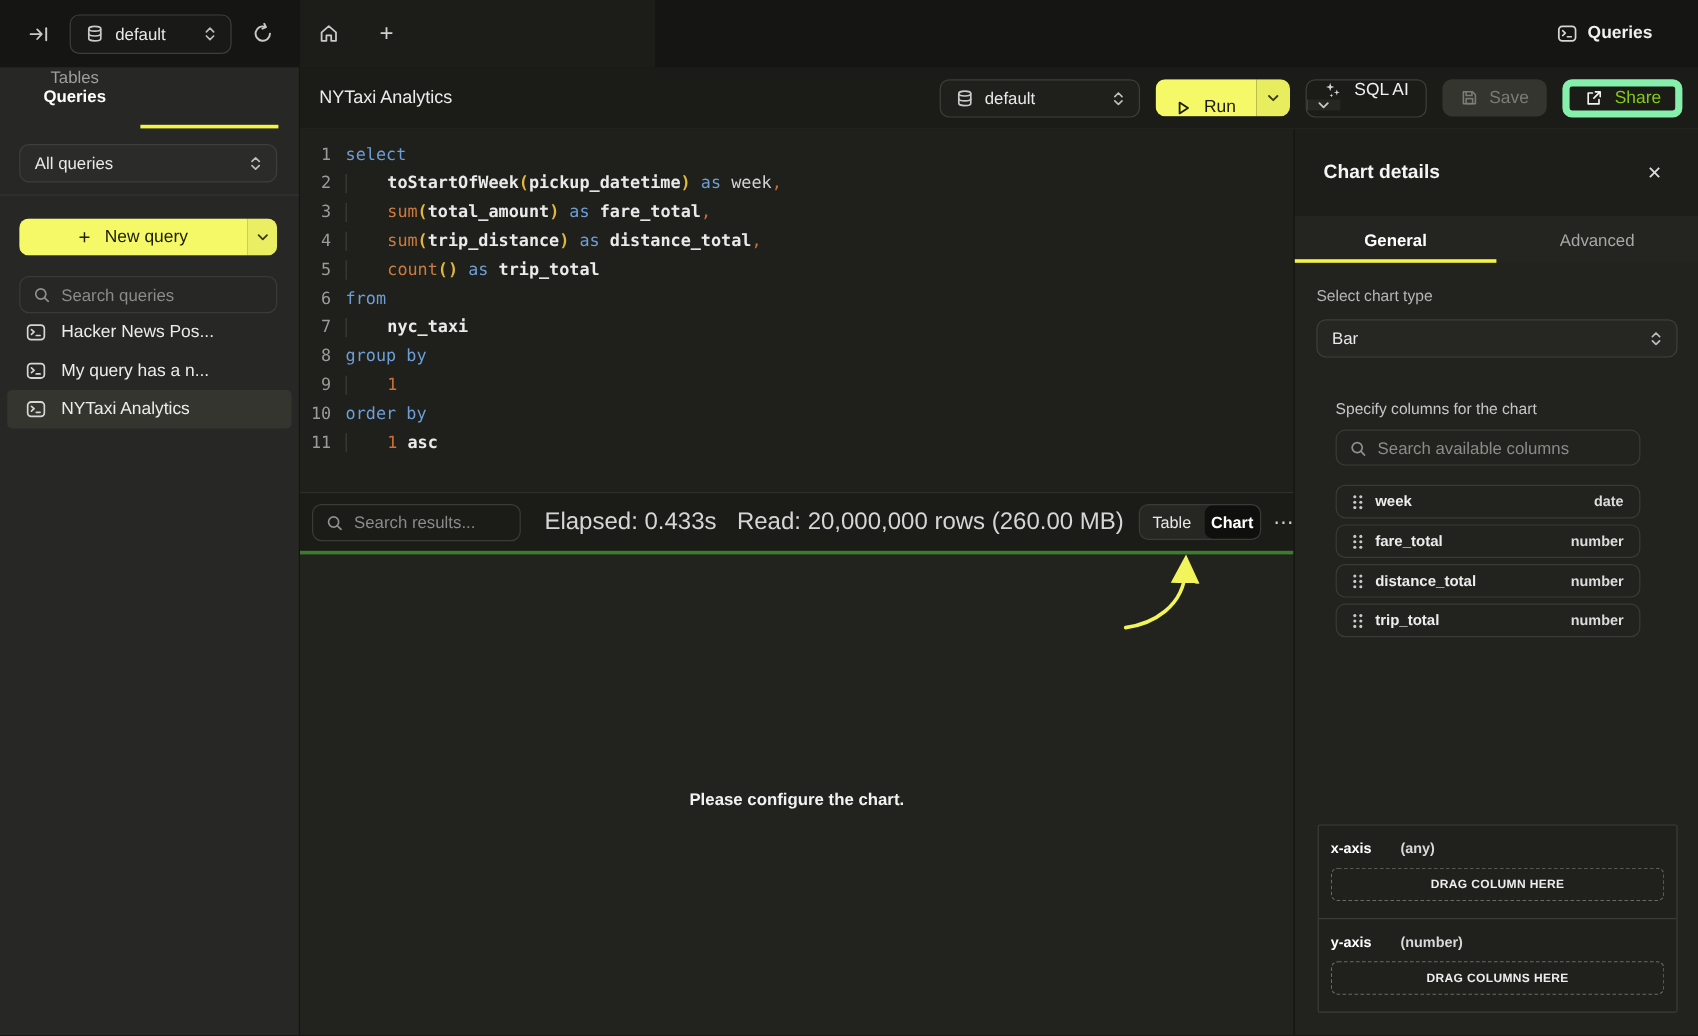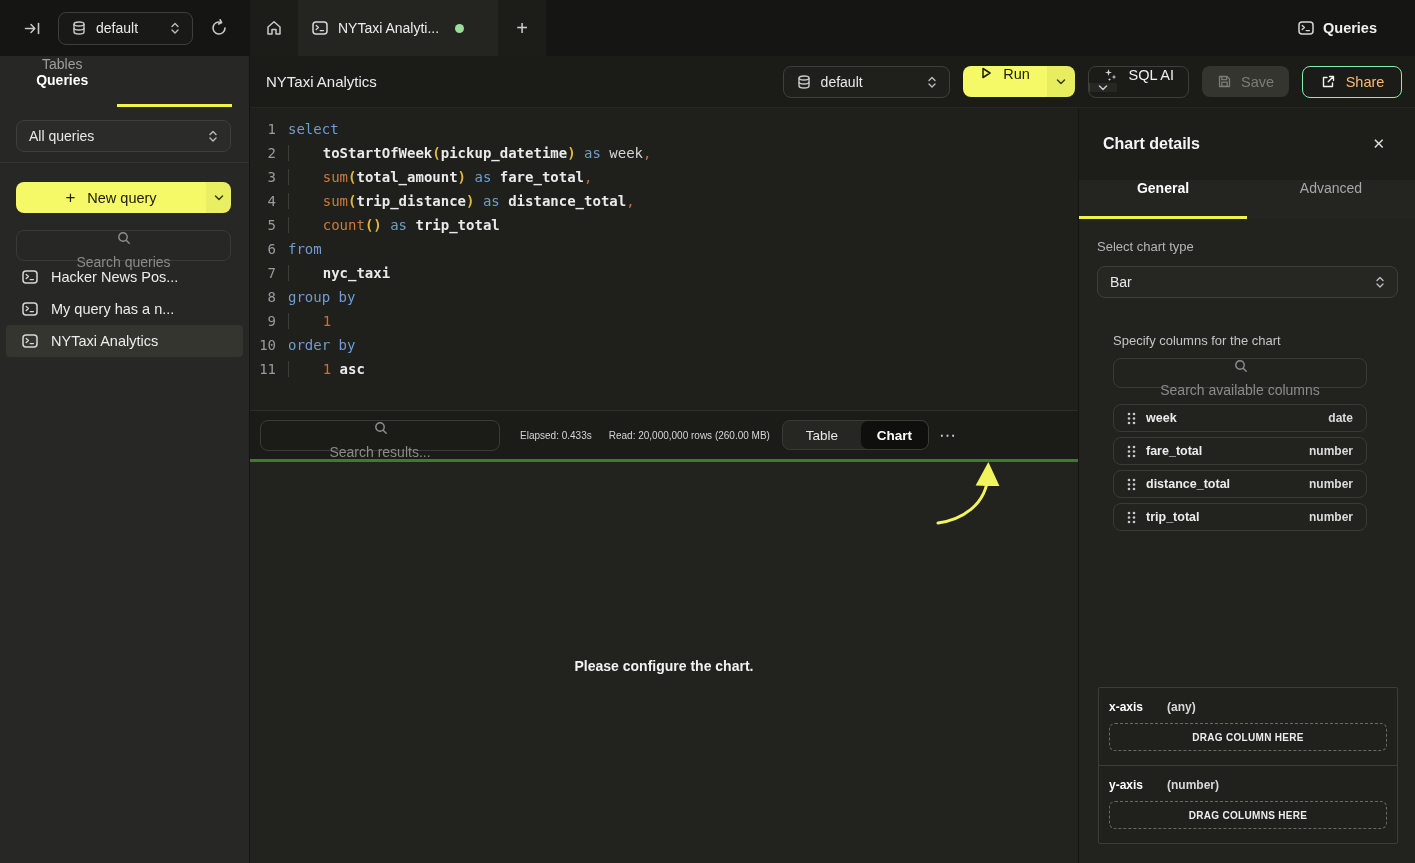--- a/index.html
+++ b/index.html
@@ -6,21 +6,21 @@
   html,body { width:1415px; height:863px; overflow:hidden; background:#151513;
     font-family:"Liberation Sans", sans-serif; -webkit-font-smoothing:antialiased; }
   #app { position:relative; width:1415px; height:863px; }
 
   
   .select { display:flex; align-items:center; gap:9px; border:1px solid #3e3e3b;
     border-radius:8px; background:rgba(255,255,255,0.02); color:#e9e9e9; font-size:14px;
     padding:0 12px; height:32px; }
   .select .grow { flex:1; }
   .srch { display:flex; align-items:center; gap:10px; border:1px solid #3a3a37;
-    border-radius:8px; height:31px; padding:0 11px; color:#8b8b8b; font-size:14px;flex-direction:column; }
+    border-radius:8px; height:31px; padding:0 11px; color:#8b8b8b; font-size:14px; }
   .ic { flex:0 0 auto; display:block; }
 
   
   .topbar { position:absolute; left:0; top:0; width:1415px; height:56px; background:#151513;
     display:flex; align-items:center; }
   .tb-left { display:flex; align-items:center; gap:17px; padding-left:24px; }
   .tb-select { width:135px; height:33px; }
   .tabstrip { position:absolute; left:250px; top:0; width:296px; height:56px;
     background:#1c1c19; display:flex; align-items:stretch; }
   .home-btn { width:48px; display:flex; align-items:center; justify-content:center; cursor:pointer; }
@@ -57,33 +57,33 @@
     gap:13px; padding-left:16px; color:#ececec; font-size:14.5px; cursor:pointer; white-space:nowrap; }
   .q-item.active { background:#35352f; }
 
   
   .main-header { position:absolute; left:250px; top:56px; right:0; height:52px; background:#1b1b18;
     display:flex; align-items:center; border-bottom:1px solid #26261xyz; border-bottom:1px solid #262622; }
   .page-title { padding-left:16px; color:#ececec; font-size:15px; font-weight:500; }
   .mh-actions { margin-left:auto; display:flex; align-items:center; gap:13px; padding-right:13px; }
   .tbr-select { width:167px; }
   .run-btn { display:flex; height:31px; border-radius:8px; overflow:hidden; cursor:pointer; }
-  .run-main { width:84px; background:#f5f968; display:flex; align-items:flex-start; justify-content:center;
+  .run-main { width:84px; background:#f5f968; display:flex; align-items:flex-end; justify-content:center;
     gap:10px; color:#1d1d02; font-size:14.5px; font-weight:500; }
   .run-chev { width:28px; background:#e7ed5f; display:flex; align-items:center; justify-content:center; }
   .sqlai-btn { display:flex; height:32px; border:1px solid #3e3e3b; border-radius:8px;
     overflow:hidden; cursor:pointer;flex-direction:column; }
   .sqlai-main { display:flex; align-items:center; gap:10px; padding:0 14px; color:#f0f0f0;
     font-size:14.5px; }
   .sqlai-chev { width:28px; background:rgba(255,255,255,0.05); display:flex; align-items:center;
     justify-content:center; border-left:1px solid #3e3e3b; }
   .save-btn { width:87px; height:31px; background:#35352f; border-radius:8px; display:flex;
     align-items:center; justify-content:center; gap:9px; color:#7d7d78; font-size:14.5px; }
-  .share-btn { width:100px; height:32px; border:1px solid #86efac; border-radius:8px; display:flex;
-    align-items:center; justify-content:center; gap:10px; color:#fdba74; font-size:14.5px;
+  .share-btn { width:100px; height:32px; border:6px solid #86efac; border-radius:8px; display:flex;
+    align-items:center; justify-content:center; gap:10px; color:#84cc16; font-size:14.5px;
     font-weight:500; cursor:pointer; }
 
   
   .editor { position:absolute; left:250px; top:108px; width:828px; height:302px; background:#1f1f1b;
     padding-top:9px; font-family:"DejaVu Sans Mono", monospace; font-size:14px; cursor:text; }
   .code-row { display:flex; height:24px; line-height:24px; }
   .ln { width:26px; text-align:right; color:#9b9b9b; flex:0 0 auto; }
   .code { margin-left:12px; white-space:pre; }
   .indsp { border-left:1px solid #3c3c38; }
   .s-kw { color:#6d9ed6; }
@@ -91,21 +91,21 @@
   .s-id { color:#eaeaea; font-weight:700; }
   .s-pr { color:#e0b73e; font-weight:700; }
   .s-pn { color:#cc6f37; }
   .s-nm { color:#cc6f37; }
   .s-pl { color:#d4d4d4; }
 
   
   .results-bar { position:absolute; left:250px; top:410px; width:828px; height:49px; background:#1b1b18;
     border-top:1px solid #2e2e2a; display:flex; align-items:center; padding-left:10px; }
   .results-search { width:240px; margin-right:20px; }
-  .stat { color:#d6d6d6; font-size:10px; white-space:nowrap; }
+  .stat { color:#d6d6d6; font-size:20px; white-space:nowrap; }
   .stat-elapsed { margin-right:17px; }
   .stat-read { margin-right:12px; }
   .seg { display:flex; height:30px; border:1px solid #3a3a36; border-radius:8px; background:#262622;
     overflow:hidden; }
   .seg-btn { display:flex; align-items:center; justify-content:center; font-size:13.5px;
     color:#e8e8e8; cursor:pointer; }
   .seg-table { width:78px; }
   .seg-chart { width:67px; background:#0f0f0e; color:#ffffff; font-weight:700; border-radius:7px; }
   .more-btn { margin-left:10px; color:#cfcfcf; font-size:17px; cursor:pointer; line-height:1; }
 
@@ -117,21 +117,21 @@
   .arrow-svg { position:absolute; left:680px; top:0; }
 
   
   .panel { position:absolute; left:1078px; top:108px; right:0; bottom:0; background:#22221e;
     border-left:1px solid #141412; }
   .panel-header { height:72px; background:#1d1d1a; display:flex; align-items:center;
     padding:0 30px 0 24px; }
   .panel-title { color:#f5f5f5; font-size:16px; font-weight:700; }
   .panel-close { margin-left:auto; color:#dcdcdc; font-size:15px; cursor:pointer; }
   .panel-tabs { position:relative; height:39px; background:#242420; display:flex; }
-  .p-tab { width:50%; display:flex; align-items:flex-start; justify-content:center; font-size:14px;
+  .p-tab { width:50%; display:flex; align-items:center; justify-content:center; font-size:14px;
     color:#a8a8a8; cursor:pointer; }
   .p-tab.active { color:#ffffff; font-weight:700; }
   .p-underline { position:absolute; bottom:0; left:0; width:168px; height:3px; background:#f3f442; }
   .panel-body { position:relative; height:calc(100% - 111px); padding:0 17px 0 18px; }
   .pb-label { margin-top:20px; color:#b5b5b5; font-size:13px; }
   .bar-select { margin-top:12px; }
   .cols-group { margin:35px 31px 0 16px; }
   .cols-label { color:#c6c6c6; font-size:13px; font-weight:500; }
   .cols-search { margin-top:10px; height:30px; }
   .chips { margin-top:16px; }
@@ -209,27 +209,20 @@
           <path d="M15 9 A6 6 0 1 1 11.2 3.4" fill="none" stroke="#c9c9c9" stroke-width="1.6" stroke-linecap="round"></path>
           <path d="M10.2 0.8 L11.6 3.6 L8.7 4.9" fill="none" stroke="#c9c9c9" stroke-width="1.6" stroke-linecap="round" stroke-linejoin="round"></path>
         </svg>
     </div>
 
     <div class="tabstrip">
       <div class="home-btn">
         <svg class="ic" width="18" height="18" viewBox="0 0 18 18">
             <path d="M3 8 L9 2.8 L15 8 L15 15 L11 15 L11 10.5 L7 10.5 L7 15 L3 15 Z" fill="none" stroke="#c9c9c9" stroke-width="1.5" stroke-linejoin="round"></path>
           </svg>
-      </div>
-      <div class="edit-tab">
-        <svg class="ic" width="16" height="16" viewBox="0 0 16 16">
-            <use href="#i-console"></use>
-          </svg>
-        <span class="tab-label">NYTaxi Analyti...</span>
-        <span class="tab-dot"></span>
       </div>
       <div class="plus-btn">+</div>
     </div>
 
     <div class="tb-right">
       <div class="queries-btn">
         <svg class="ic" width="16" height="16" viewBox="0 0 16 16">
             <use href="#i-console"></use>
           </svg>
         <span>Queries</span>

